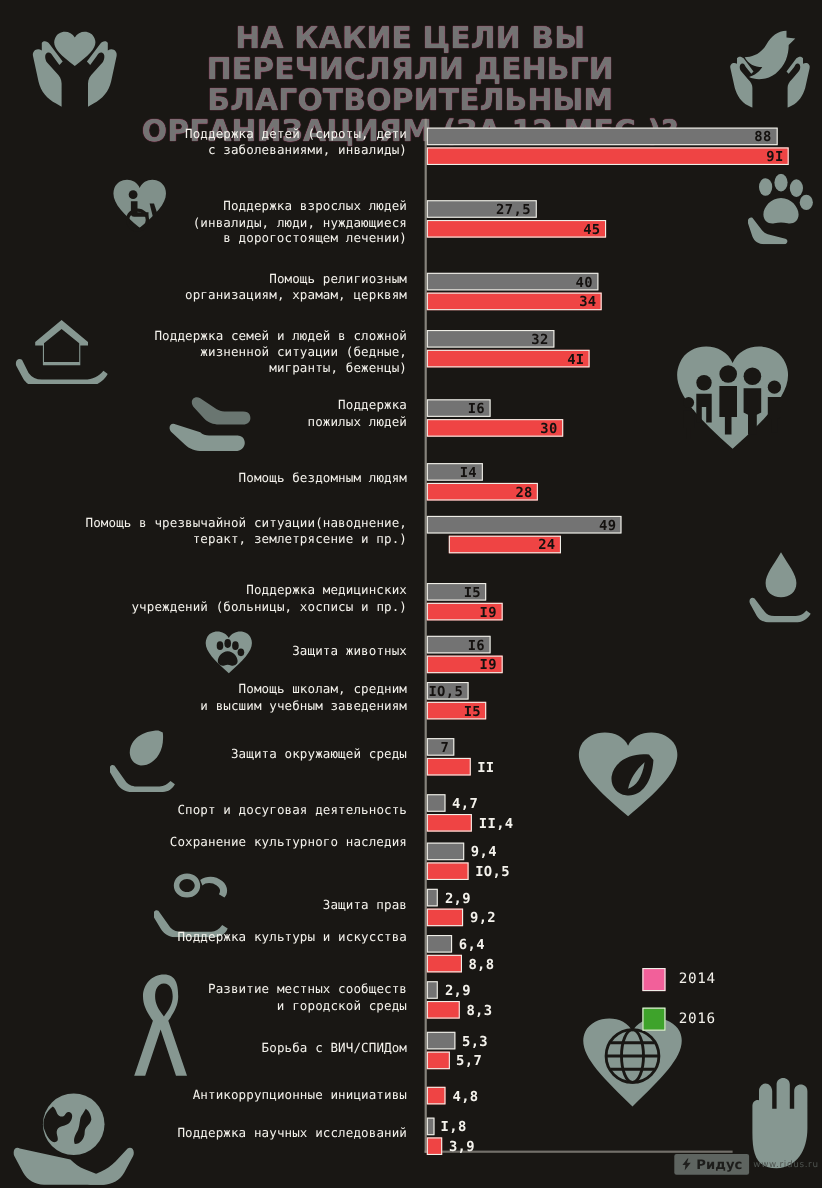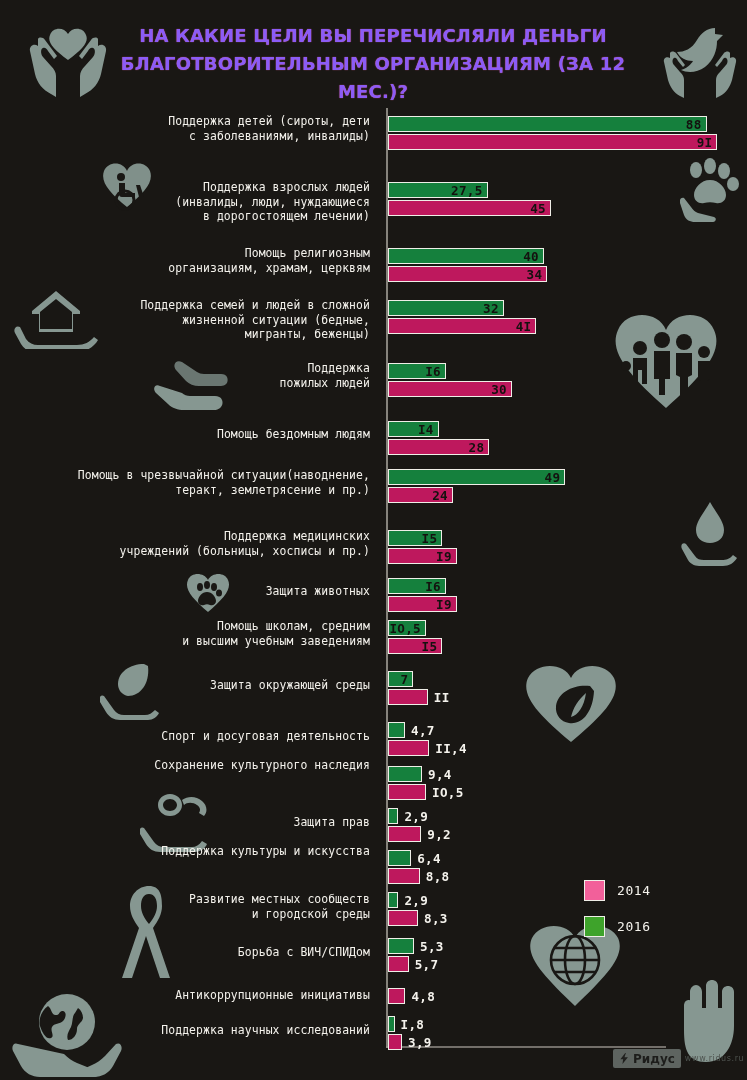--- a/index.html
+++ b/index.html
@@ -10,23 +10,23 @@
     overflow:hidden;position:relative;
   }
   #page{position:absolute;inset:0;width:747px;height:1080px;}
 
   
   .deco{position:absolute;fill:#8c9e98;opacity:.95;pointer-events:none;}
 
   
   .title{
     position:absolute;left:113px;top:22px;width:520px;
-    text-align:center;color:#8b5cf6;
+    text-align:center;color:#737373;
     font-family:"DejaVu Sans","Liberation Sans",sans-serif;
-    font-weight:bold;font-size:18px;line-height:28px;
+    font-weight:bold;font-size:27px;line-height:28px;
     letter-spacing:.2px;text-transform:uppercase;
     text-shadow:0 0 1px #f2609a;
   }
   .title .l2{display:block;}
 
   
   #chart{position:absolute;left:0;top:108px;width:747px;height:940px;}
   .axis{
     position:absolute;left:386px;top:0;width:2px;height:940px;
     background:#9a968e;opacity:.85;
@@ -41,22 +41,22 @@
     position:absolute;right:377px;
     color:#f4f2ec;font-size:11.4px;line-height:14.6px;
     text-align:right;letter-spacing:.1px;white-space:pre-line;
     font-family:"DejaVu Sans Mono","Liberation Mono",monospace;
   }
   .bars{position:absolute;left:388px;top:0;}
   .bar{
     position:relative;height:16px;border:1.5px solid #efeee7;
     box-sizing:border-box;margin-bottom:2px;
   }
-  .bar.p{background:#15803d;}
-  .bar.g{background:#be185d;}
+  .bar.p{background:#737373;}
+  .bar.g{background:#ef4444;}
   .bar .val{
     position:absolute;top:50%;transform:translateY(-50%);
     font-size:12.6px;font-weight:bold;letter-spacing:.3px;
     font-family:"DejaVu Sans Mono","Liberation Mono",monospace;
     white-space:nowrap;
   }
   .bar .val.in{right:4px;color:#14110f;}
   .bar .val.out{left:calc(100% + 7px);color:#f4f2ec;}
   .bar.empty{border:none;background:none;}
 
@@ -282,21 +282,21 @@
             </div>
           </div>
         </div>
         <div class="row" style="top: 361px;">
           <div class="cat" style="top: -1px;">Помощь в чрезвычайной ситуации(наводнение,
 теракт, землетрясение и пр.)</div>
           <div class="bars">
             <div class="bar p" style="width: 177.38px;">
               <span class="val in">49</span>
             </div>
-            <div class="bar g" style="width: 65px;">
+            <div class="bar g" style="width: 102px; margin-left: 20px;">
               <span class="val in">24</span>
             </div>
           </div>
         </div>
         <div class="row" style="top: 422px;">
           <div class="cat" style="top: -1px;">Поддержка медицинских
 учреждений (больницы, хосписы и пр.)</div>
           <div class="bars">
             <div class="bar p" style="width: 54.3px;">
               <span class="val in">I5</span>

